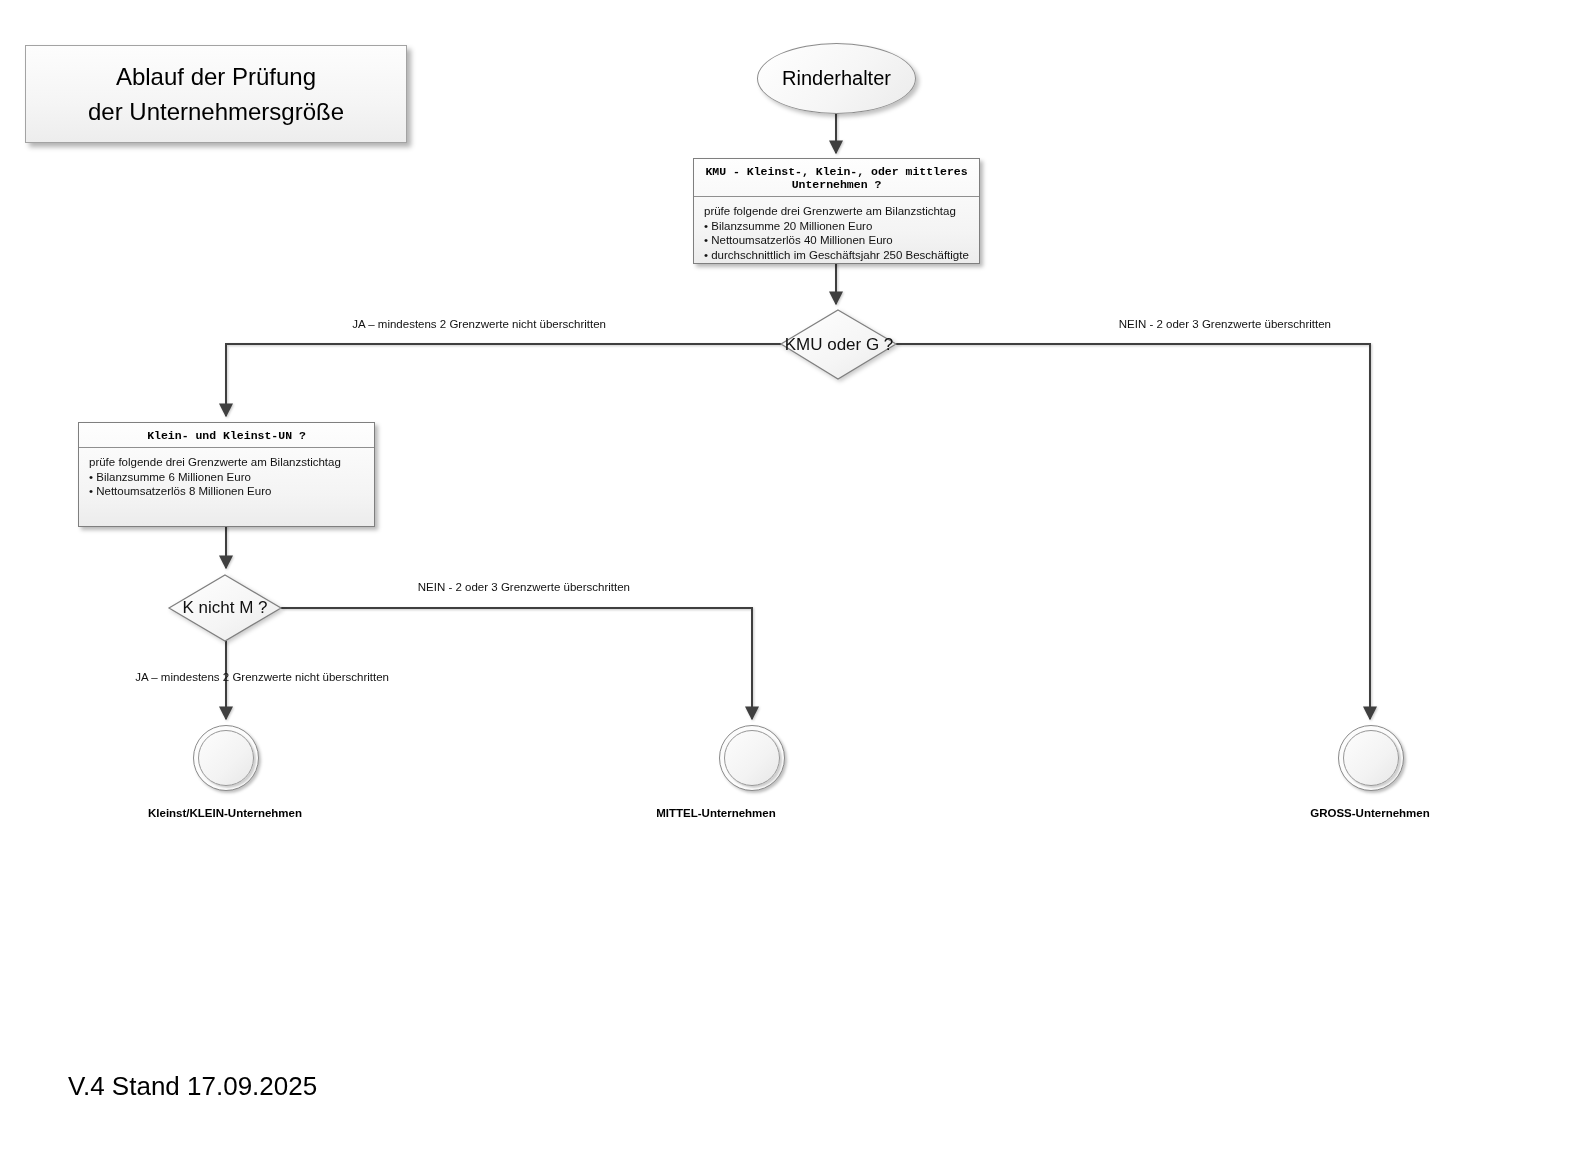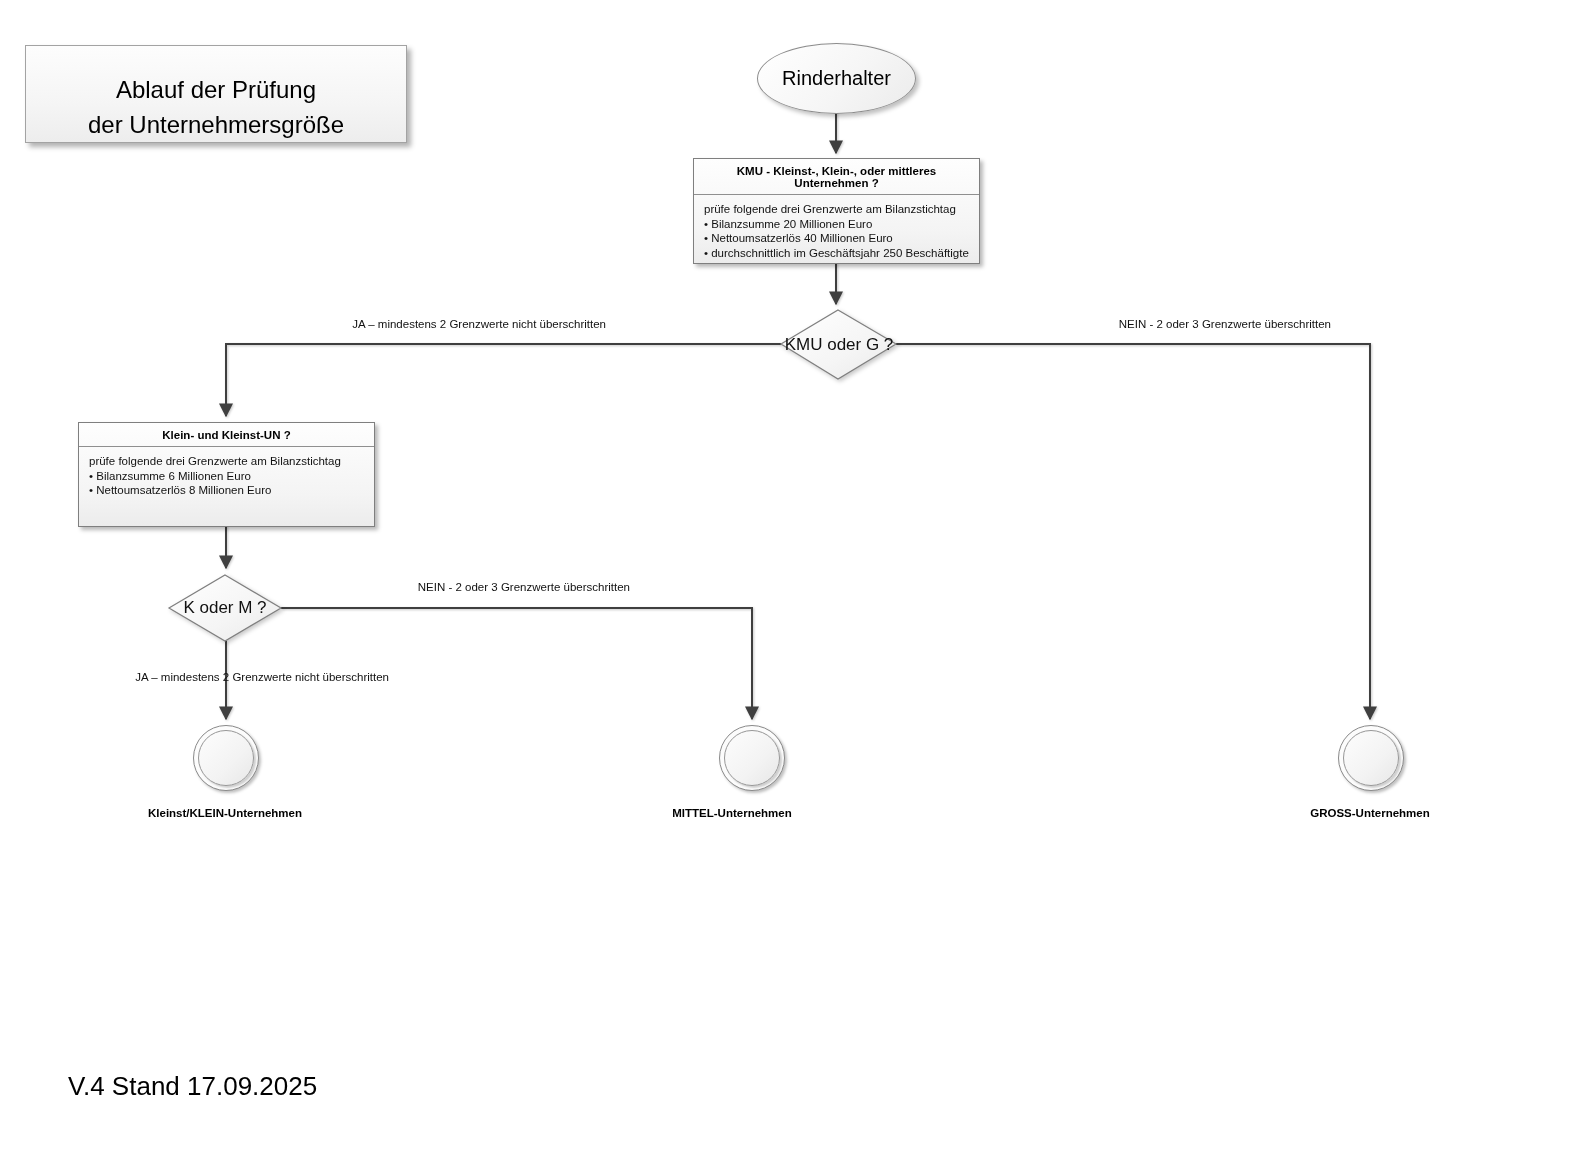--- a/index.html
+++ b/index.html
@@ -14,21 +14,21 @@
     position:absolute; left:0; top:0; width:1573px; height:1149px;
     filter: drop-shadow(1.5px 1.5px 1px rgba(0,0,0,0.22));
     pointer-events:none;
   }
 
   .title-box {
     position:absolute; left:25px; top:45px; width:380px; height:96px;
     border:1px solid #a3a3a3;
     background:linear-gradient(180deg,#fdfdfd 0%,#f5f5f5 60%,#ededed 100%);
     box-shadow:4px 4px 5px rgba(0,0,0,0.30);
-    display:flex; flex-direction:column; justify-content:flex-end; align-items:center;
+    display:flex; flex-direction:column; justify-content:center; align-items:center;
     font-size:24px; line-height:35px; color:#000;
   }
 
   .ellipse {
     position:absolute; left:757px; top:43px; width:157px; height:69px;
     border:1px solid #8c8c8c; border-radius:50%;
     background:linear-gradient(135deg,#ffffff 0%,#f6f6f6 55%,#ebebeb 100%);
     box-shadow:3px 3px 4px rgba(0,0,0,0.25);
     display:flex; justify-content:center; align-items:center;
     font-size:20px; color:#000;
@@ -36,21 +36,21 @@
 
   .proc-box {
     position:absolute;
     border:1px solid #7f7f7f;
     background:linear-gradient(180deg,#fefefe 0%,#f4f4f4 70%,#ececec 100%);
     box-shadow:3px 3px 4px rgba(0,0,0,0.28);
     font-size:11.5px; color:#111;
   }
   .proc-box .box-header {
     font-weight:bold; text-align:center; padding:6px 8px 5px 8px;
-    border-bottom:1px solid #8f8f8f; font-size:11.5px; color:#000;
+    border-bottom:1px solid #8f8f8f; font-size:11.5px; color:#000;font-family:Liberation Mono, monospace;
   }
   .proc-box .box-body { padding:7px 10px 6px 10px; line-height:14.5px; }
 
   .kmu-box   { left:693px; top:158px; width:285px; height:104px; }
   .klein-box { left:78px;  top:422px; width:295px; height:103px; }
 
   .diamond-wrap { position:absolute; filter:drop-shadow(2px 2px 2px rgba(0,0,0,0.22)); }
   .diamond-wrap svg { display:block; }
   .diamond-label {
     position:absolute; inset:0; display:flex; justify-content:center; align-items:center;
@@ -81,21 +81,21 @@
   }
   .c-small  { left:193px;  top:725px; }
   .c-medium { left:719px;  top:725px; }
   .c-large  { left:1338px; top:725px; }
 
   .end-label {
     position:absolute; width:260px; text-align:center;
     font-weight:bold; font-size:11.5px; color:#000; white-space:nowrap;
   }
   .el-small  { left:95px;   top:807px; }
-  .el-medium { left:602px;  top:807px; }
+  .el-medium { left:586px;  top:807px; }
   .el-large  { left:1240px; top:807px; }
 
   .footer-note {
     position:absolute; left:68px; top:1071px;
     font-size:26px; color:#000;
   }
 </style>
 </head>
 <body>
 
@@ -167,21 +167,21 @@
     <svg width="126" height="78" viewBox="0 0 126 78" xmlns="http://www.w3.org/2000/svg">
       <defs>
         <linearGradient id="grad-d2" x1="0" y1="0" x2="1" y2="1">
           <stop offset="0" stop-color="#ffffff"></stop>
           <stop offset="0.6" stop-color="#f5f5f5"></stop>
           <stop offset="1" stop-color="#e9e9e9"></stop>
         </linearGradient>
       </defs>
       <polygon points="63,6 119,39 63,72 7,39" fill="url(#grad-d2)" stroke="#7f7f7f" stroke-width="1.2"></polygon>
     </svg>
-    <div class="diamond-label">K oder M ?</div>
+    <div class="diamond-label">K nicht M ?</div>
   </div>
 
   <div class="edge-label lbl-km-nein">NEIN - 2 oder 3 Grenzwerte überschritten</div>
   <div class="edge-label lbl-km-ja">JA – mindestens 2 Grenzwerte nicht überschritten</div>
 
   <div class="end-circle c-small">
     <div class="inner"></div>
   </div>
   <div class="end-circle c-medium">
     <div class="inner"></div>

